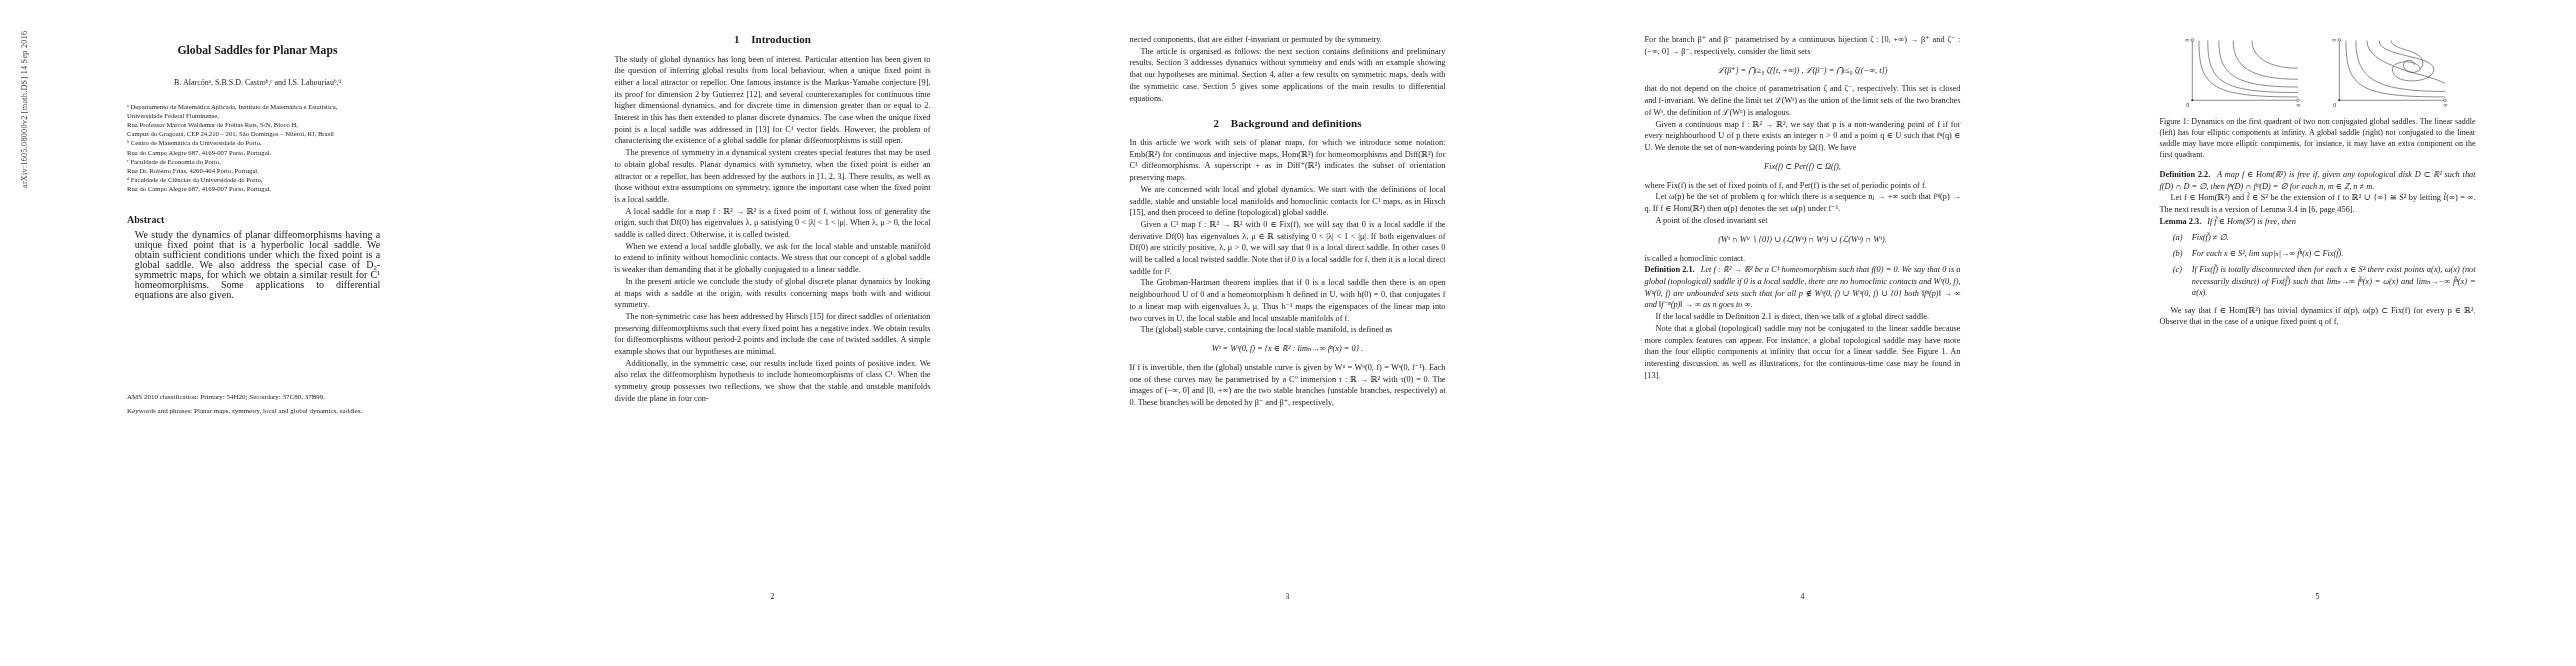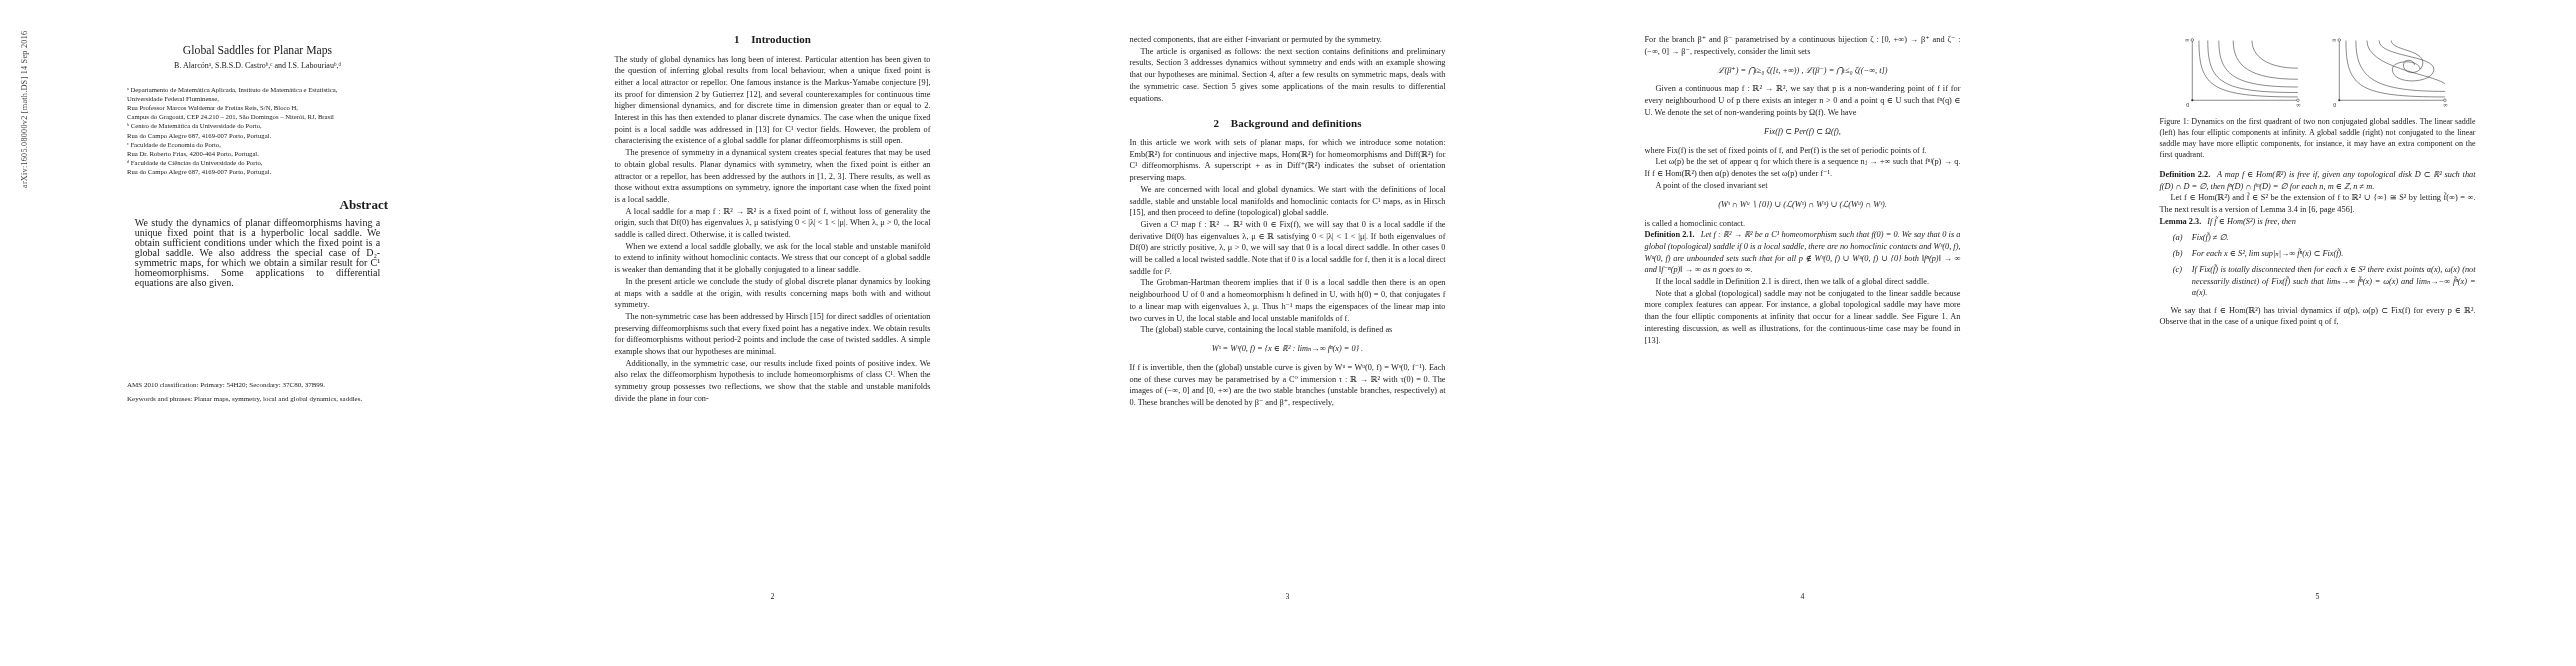--- a/index.html
+++ b/index.html
@@ -26,24 +26,24 @@
 
   
   .arxiv-stamp {
     position:absolute; left:20px; top:188px;
     transform:rotate(-90deg); transform-origin:0 0;
     font-size:8.3px; letter-spacing:0.2px; color:#444444; white-space:nowrap;
   }
 
   
   .title-col { width:261px; margin:0 auto; padding-top:44px; font-size:8.3px; }
-  .paper-title { font-size:11.7px; font-weight:normal; text-align:center; margin-bottom:4px; }
+  .paper-title { font-size:11.7px; font-weight:bold; text-align:center; margin-bottom:21px; }
   .authors { font-size:8px; text-align:center; margin-bottom:14.5px; }
   .affiliations { font-size:6.7px; line-height:9.2px; text-align:left; margin-bottom:20px; }
-  .abstract-heading { font-size:13px; font-weight:bold; text-align:right; margin-bottom:5px; }
+  .abstract-heading { font-size:10px; font-weight:bold; text-align:left; margin-bottom:5px; }
   .abstract-text { font-size:10px; line-height:10px; text-align:justify; padding:0 7.8px; }
   .meta { margin-top:93px; font-size:7px; line-height:9.4px; text-align:left; }
   .meta p { margin-bottom:5px; }
 
   
   .definition { margin:6.7px 0; }
   .definition .label { font-weight:bold; margin-right:3.9px; }
   .definition .body { font-style:italic; }
   .lemma-items { margin:4.4px 0 5.6px 13.3px; font-style:italic; }
   .lemma-item { display:flex; margin-bottom:4.4px; }
@@ -123,24 +123,25 @@
       <div class="eq">Wˢ = Wˢ(0, f) = {x ∈ ℝ² : limₙ→∞ fⁿ(x) = 0} .</div>
       <p>If f is invertible, then the (global) unstable curve is given by Wᵘ = Wᵘ(0, f) = Wˢ(0, f⁻¹). Each one of these curves may be parametrised by a C⁰ immersion τ : ℝ → ℝ² with τ(0) = 0. The images of (−∞, 0] and [0, +∞) are the two stable branches (unstable branches, respectively) at 0. These branches will be denoted by β⁻ and β⁺, respectively,</p>
     </div>
     <div class="page-number">3</div>
   </section>
 
   <section class="page">
     <div class="col">
       <p>For the branch β⁺ and β⁻ parametrised by a continuous bijection ζ : [0, +∞) → β⁺ and ζ⁻ : (−∞, 0] → β⁻, respectively, consider the limit sets</p>
       <div class="eq">ℒ(β⁺) = ⋂ₜ≥₀ ζ([t, +∞)) ,      ℒ(β⁻) = ⋂ₜ≤₀ ζ((−∞, t])</div>
+      <p>that do not depend on the choice of parametrisation ζ and ζ⁻, respectively. This set is closed and f-invariant. We define the limit set ℒ(Wˢ) as the union of the limit sets of the two branches of Wˢ, the definition of ℒ(Wᵘ) is analogous.</p>
       <p class="indent">Given a continuous map f : ℝ² → ℝ², we say that p is a non-wandering point of f if for every neighbourhood U of p there exists an integer n &gt; 0 and a point q ∈ U such that fⁿ(q) ∈ U. We denote the set of non-wandering points by Ω(f). We have</p>
       <div class="eq">Fix(f) ⊂ Per(f) ⊂ Ω(f),</div>
       <p>where Fix(f) is the set of fixed points of f, and Per(f) is the set of periodic points of f.</p>
-      <p class="indent">Let ω(p) be the set of appear q for which there is a sequence nⱼ → +∞ such that fⁿʲ(p) → q. If f ∈ Hom(ℝ²) then α(p) denotes the set ω(p) under f⁻¹.</p>
+      <p class="indent">Let ω(p) be the set of problem q for which there is a sequence nⱼ → +∞ such that fⁿʲ(p) → q. If f ∈ Hom(ℝ²) then α(p) denotes the set ω(p) under f⁻¹.</p>
       <p class="indent">A point of the closed invariant set</p>
       <div class="eq">(Wˢ ∩ Wᵘ ∖ {0}) ∪ (ℒ(Wˢ) ∩ Wᵘ) ∪ (ℒ(Wᵘ) ∩ Wˢ).</div>
       <p>is called a homoclinic contact.</p>
       <p class="definition">
         <span class="label">Definition 2.1.</span>
         <span class="body">Let f : ℝ² → ℝ² be a C¹ homeomorphism such that f(0) = 0. We say that 0 is a global (topological) saddle if 0 is a local saddle, there are no homoclinic contacts and Wˢ(0, f), Wᵘ(0, f) are unbounded sets such that for all p ∉ Wˢ(0, f) ∪ Wᵘ(0, f) ∪ {0} both ‖fⁿ(p)‖ → ∞ and ‖f⁻ⁿ(p)‖ → ∞ as n goes to ∞.</span>
       </p>
       <p class="indent">If the local saddle in Definition 2.1 is direct, then we talk of a global direct saddle.</p>
       <p class="indent">Note that a global (topological) saddle may not be conjugated to the linear saddle because more complex features can appear. For instance, a global topological saddle may have more than the four elliptic components at infinity that occur for a linear saddle. See Figure 1. An interesting discussion, as well as illustrations, for the continuous-time case may be found in [13].</p>
     </div>

